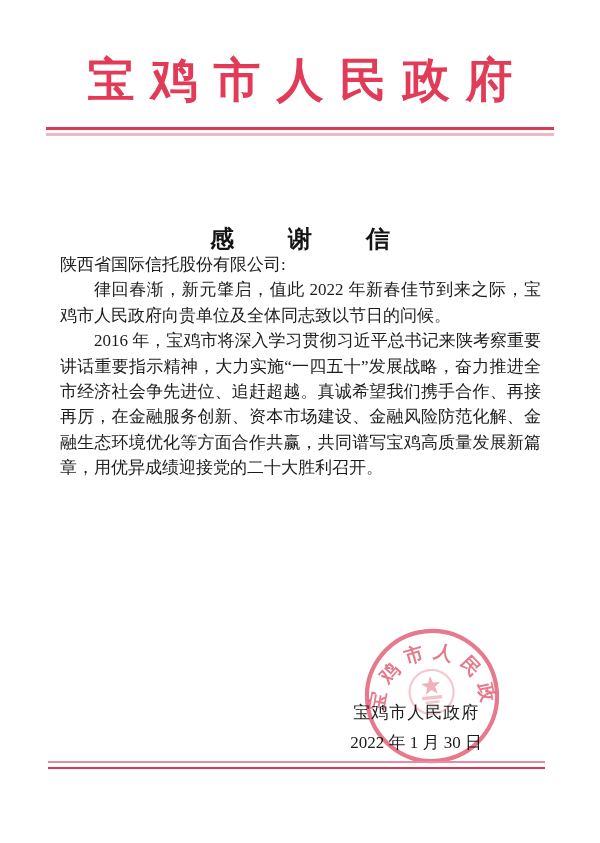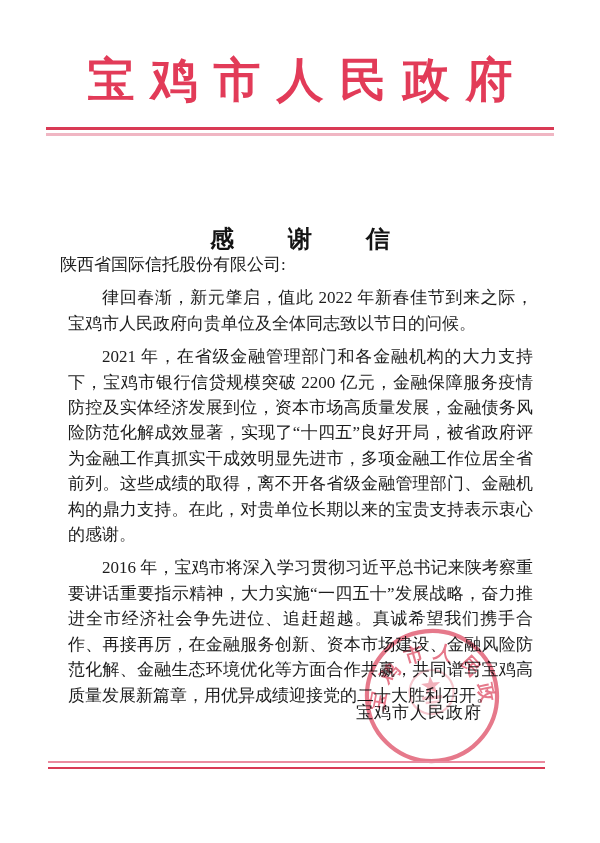--- a/index.html
+++ b/index.html
@@ -55,21 +55,21 @@
     position: absolute;
     top: 252px; left: 60px;
     width: 481px;
     color: #1c1c1c;
     font-size: 17px;
     line-height: 25.4px;
     text-align: justify;
   }
   .recipient { margin: 0; }
   .body-text p.para {
-    margin: 8px;
+    margin: 0;
     text-indent: 2em;
   }
   
   .signature {
     position: absolute;
     top: 700px;
     right: 118px;
     text-align: center;
     color: #1c1c1c;
     font-size: 17px;
@@ -108,26 +108,26 @@
     <div class="thick"></div>
     <div class="gap"></div>
     <div class="thin"></div>
   </div>
 
   <div class="doc-title">感 谢 信</div>
 
   <div class="body-text">
     <p class="recipient">陕西省国际信托股份有限公司:</p>
     <p class="para">律回春渐，新元肇启，值此 2022 年新春佳节到来之际，宝鸡市人民政府向贵单位及全体同志致以节日的问候。</p>
-    <p class="para">2021 年，在省级金融管理部门和各金融机构的大力支持下，宝鸡市银行信贷规模突破 2200 亿元，金融保障服务疫情防控及实体经济发展到位，资本市场高质量发展，金融债务风险防范化解成效显著，实现了“十四五”良好开局，被省政府评为金融工作真抓实干成效明显先进市，多项金融工作位居全省前列。这些成绩的取得，离不开各省级金融管理部门、金融机构的鼎力支持。在此，对贵单位长期以来的宝贵支持表示衷心的感谢。</p>
     <p class="para">2016 年，宝鸡市将深入学习贯彻习近平总书记来陕考察重要讲话重要指示精神，大力实施“一四五十”发展战略，奋力推进全市经济社会争先进位、追赶超越。真诚希望我们携手合作、再接再厉，在金融服务创新、资本市场建设、金融风险防范化解、金融生态环境优化等方面合作共赢，共同谱写宝鸡高质量发展新篇章，用优异成绩迎接党的二十大胜利召开。</p>
   </div>
 
   <div class="signature">
     <div class="sig-name">宝鸡市人民政府</div>
+    <div class="sig-date">2022 年 1 月 30 日</div>
   </div>
 
   <div class="seal">
     <svg width="140" height="140" viewBox="0 0 140 140">
       <defs>
         <path id="sealArc" d="M 21.3 86.6 A 49 49 0 1 1 118.7 86.6" fill="none"></path>
       </defs>
 
       <circle cx="70" cy="70" r="65" fill="none" stroke="#dd4b63" stroke-width="4.2" opacity="0.85"></circle>
 

